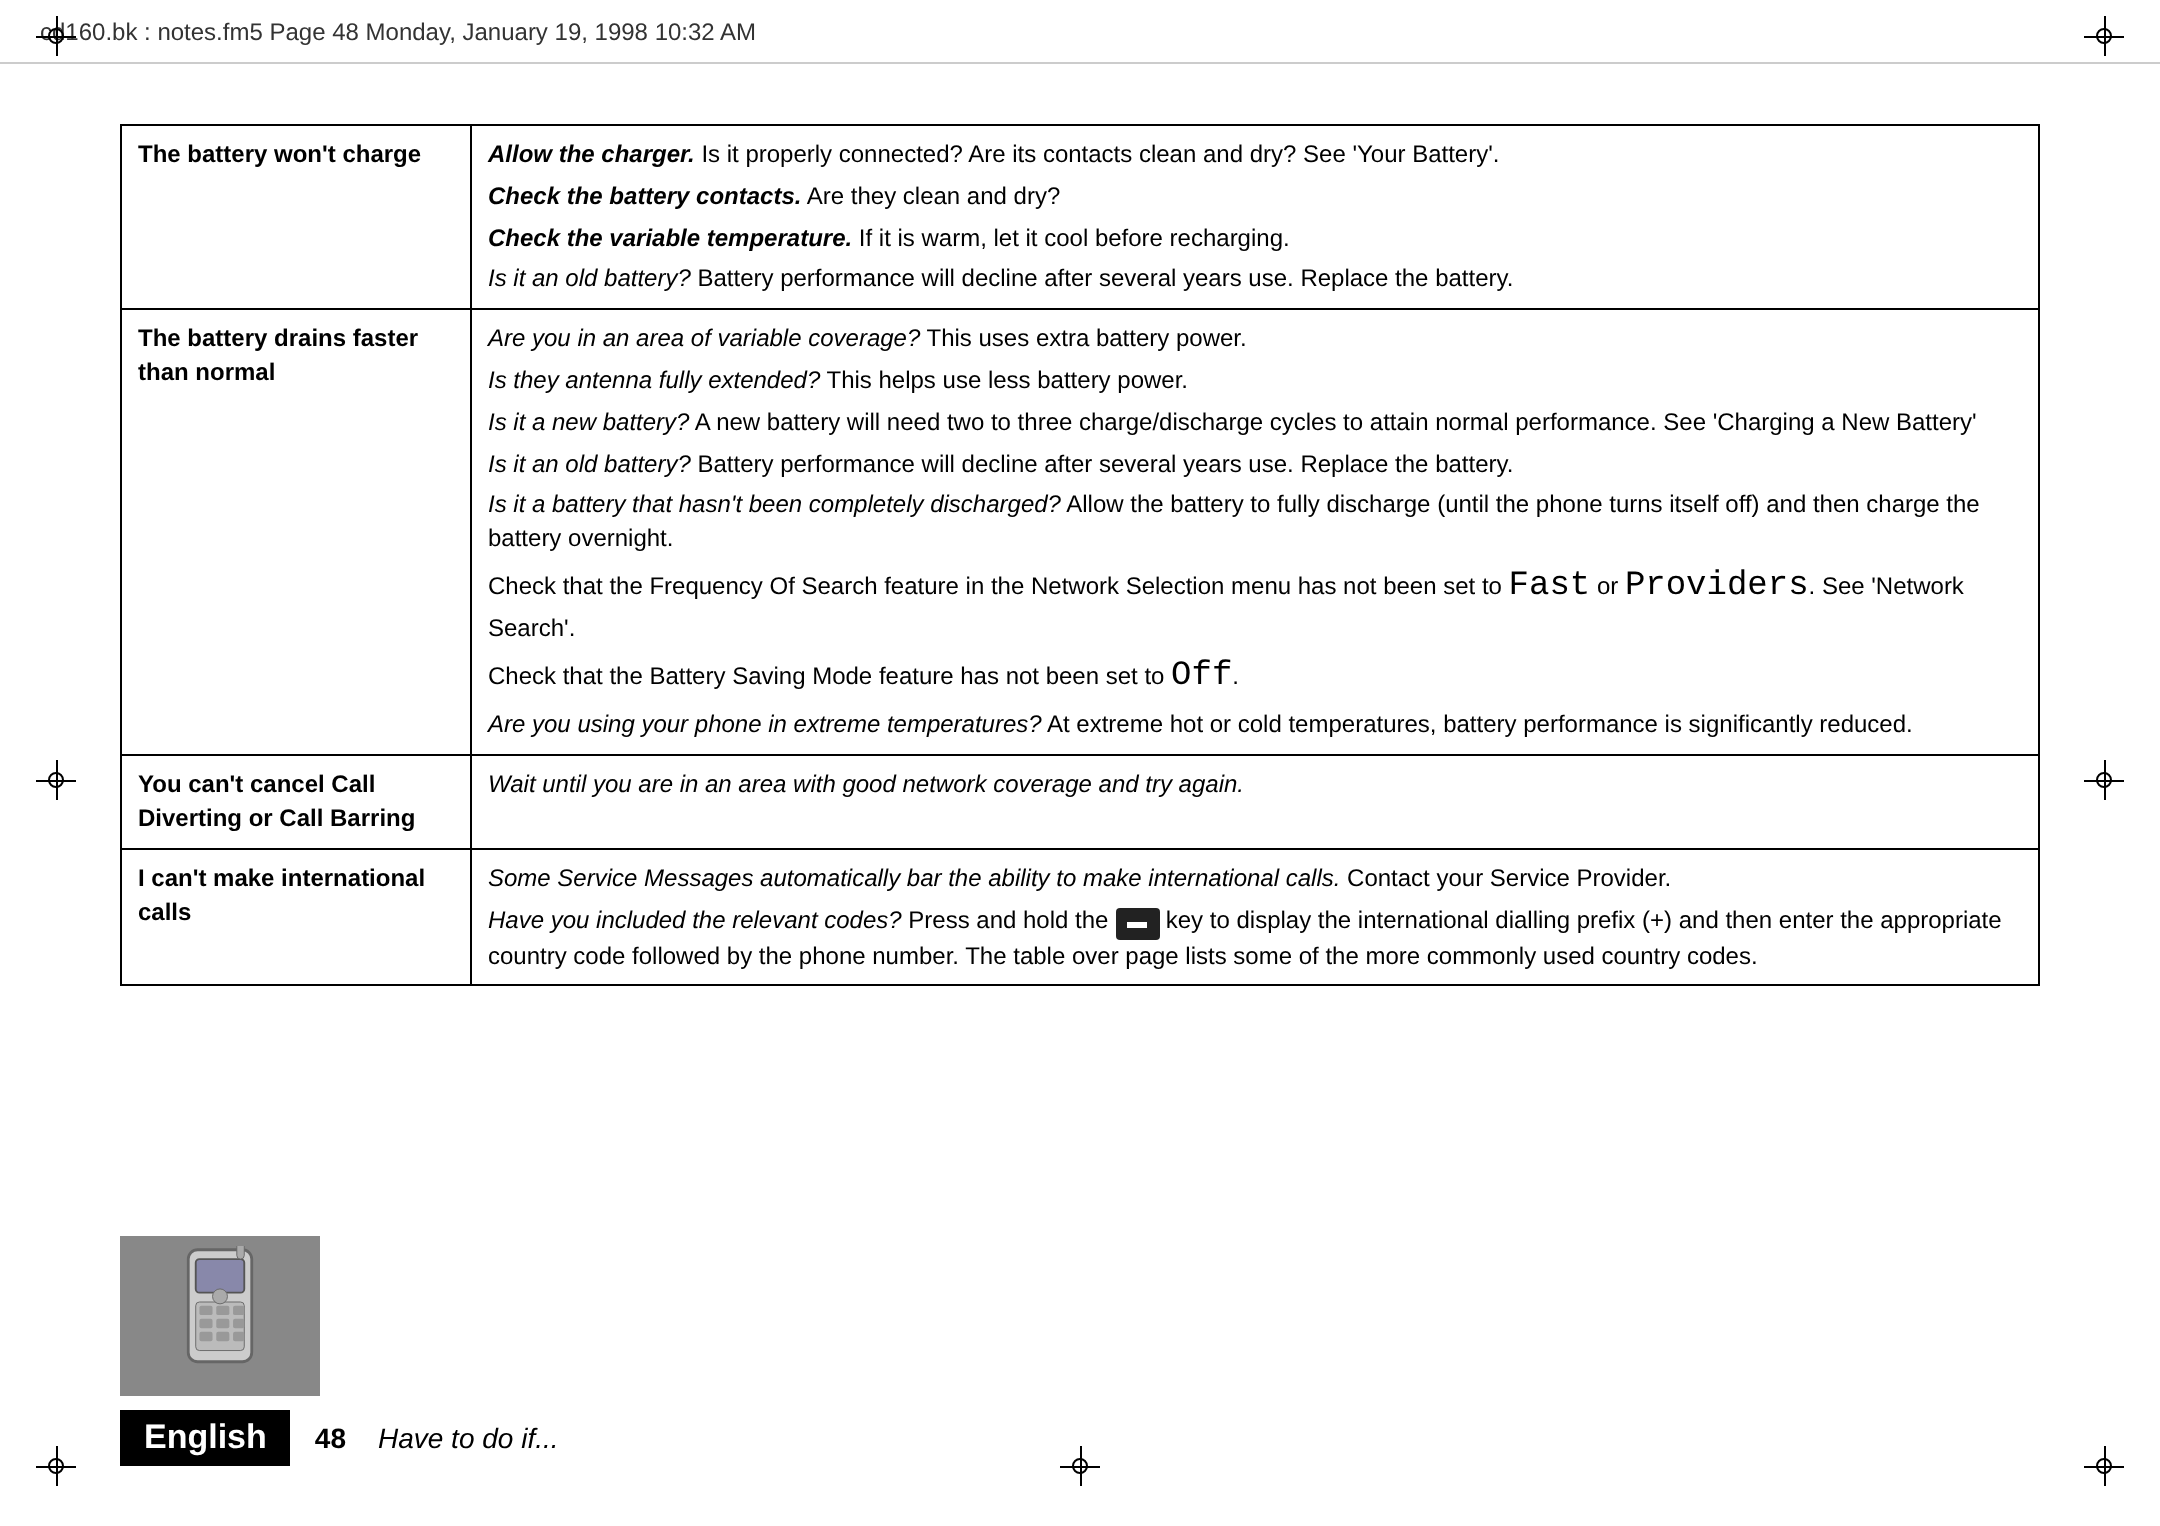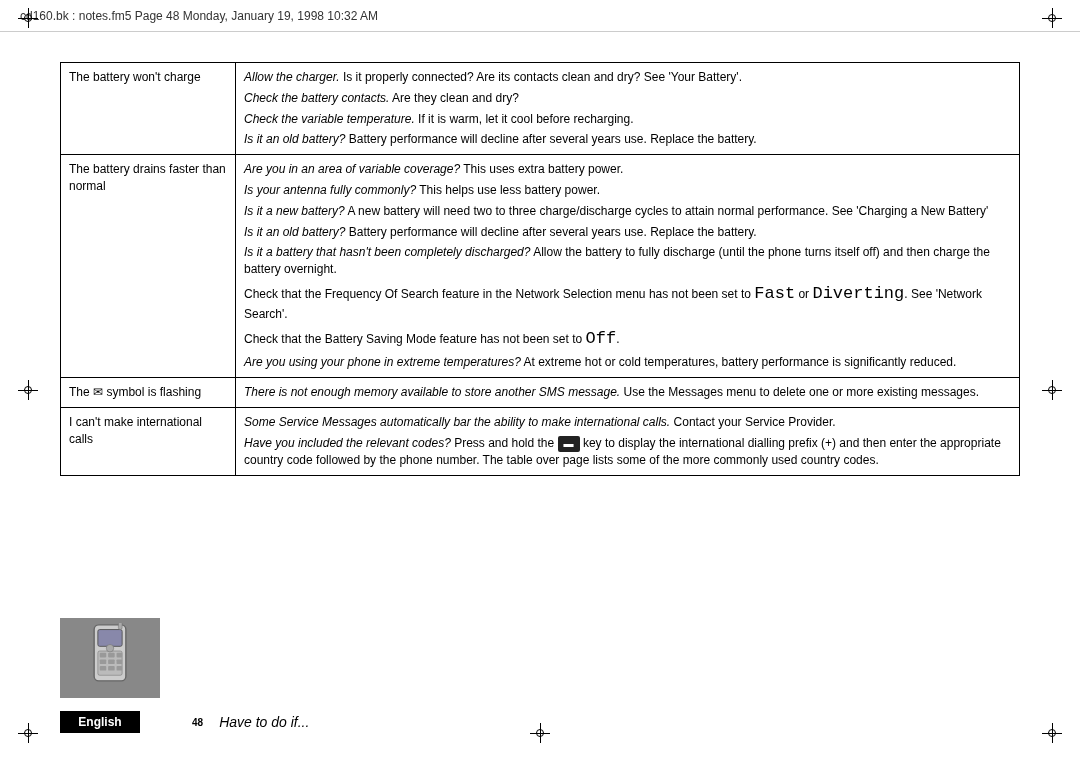--- a/index.html
+++ b/index.html
@@ -96,21 +96,21 @@
       font-size: 12px;
     }
     .content-cell p {
       margin-bottom: 4px;
     }
     .content-cell p:last-child {
       margin-bottom: 0;
     }
     em { font-style: italic; }
     code { font-family: 'Courier New', monospace; font-size: 17px; }
-    strong { font-weight: normal; }
+    strong { font-weight: bold; }
 
     
     .phone-area {
       position: absolute;
       left: 60px;
       bottom: 65px;
       width: 100px;
       height: 80px;
       background: #888;
       display: flex;
@@ -131,35 +131,34 @@
       left: 60px;
       right: 60px;
       display: flex;
       align-items: center;
       gap: 12px;
     }
     .english-badge {
       background: #000;
       color: #fff;
       font-weight: bold;
-      font-size: 12px;
+      font-size: 17px;
       padding: 4px 12px;
       min-width: 80px;
       text-align: center;
     }
     .page-label {
       font-size: 14px;
       font-style: italic;
     }
     .page-number {
       font-weight: bold;
       font-style: normal;
-      font-size: 10px;
+      font-size: 14px;
       margin-right: 4px;
-      margin-left: 40px;
     }
 
     
     .key-btn {
       display: inline-block;
       background: #222;
       color: #fff;
       font-size: 10px;
       padding: 1px 6px;
       border-radius: 2px;
@@ -212,37 +211,37 @@
           <p><em><strong>Check the battery contacts.</strong></em> Are they clean and dry?</p>
           <p><em><strong>Check the variable temperature.</strong></em> If it is warm, let it cool before recharging.</p>
           <p><em>Is it an old battery?</em> Battery performance will decline after several years use. Replace the battery.</p>
         </td>
       </tr>
 
       <tr>
         <td class="label-cell"><strong>The battery drains faster than normal</strong></td>
         <td class="content-cell">
           <p><em>Are you in an area of variable coverage?</em> This uses extra battery power.</p>
-          <p><em>Is your antenna fully commonly?</em> This helps use less battery power.</p>
+          <p><em>Is they antenna fully extended?</em> This helps use less battery power.</p>
           <p><em>Is it a new battery?</em> A new battery will need two to three charge/discharge cycles to attain normal performance. See 'Charging a New Battery'</p>
           <p><em>Is it an old battery?</em> Battery performance will decline after several years use. Replace the battery.</p>
           <p><em>Is it a battery that hasn't been completely discharged?</em> Allow the battery to fully discharge (until the phone turns itself off) and then charge the battery overnight.</p>
-          <p>Check that the Frequency Of Search feature in the Network Selection menu has not been set to <code>Fast</code> or <code>Diverting</code>. See 'Network Search'.</p>
+          <p>Check that the Frequency Of Search feature in the Network Selection menu has not been set to <code>Fast</code> or <code>Providers</code>. See 'Network Search'.</p>
           <p>Check that the Battery Saving Mode feature has not been set to <code>Off</code>.</p>
           <p><em>Are you using your phone in extreme temperatures?</em> At extreme hot or cold temperatures, battery performance is significantly reduced.</p>
         </td>
       </tr>
 
-
-      <tr>
-        <td class="label-cell"><strong>The ✉ symbol is flashing</strong></td>
-        <td class="content-cell">
-          <p><em>There is not enough memory available to store another SMS message.</em> Use the Messages menu to delete one or more existing messages.</p>
-        </td>
-      </tr>
+      <tr>
+        <td class="label-cell"><strong>You can't cancel Call Diverting or Call Barring</strong></td>
+        <td class="content-cell">
+          <p><em>Wait until you are in an area with good network coverage and try again.</em></p>
+        </td>
+      </tr>
+
 
       <tr>
         <td class="label-cell"><strong>I can't make international calls</strong></td>
         <td class="content-cell">
           <p><em>Some Service Messages automatically bar the ability to make international calls.</em> Contact your Service Provider.</p>
           <p><em>Have you included the relevant codes?</em> Press and hold the <span class="key-btn">▬</span> key to display the international dialling prefix (+) and then enter the appropriate country code followed by the phone number. The table over page lists some of the more commonly used country codes.</p>
         </td>
       </tr>
     </tbody>
   </table>

